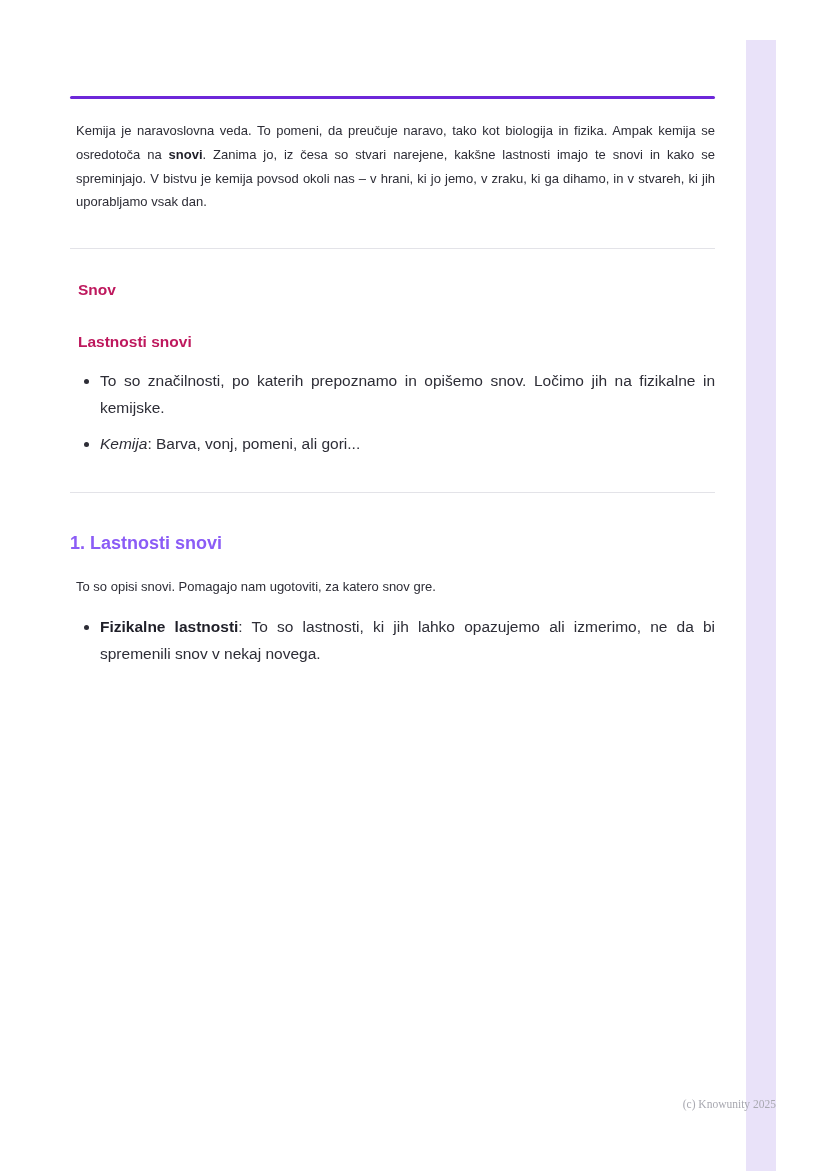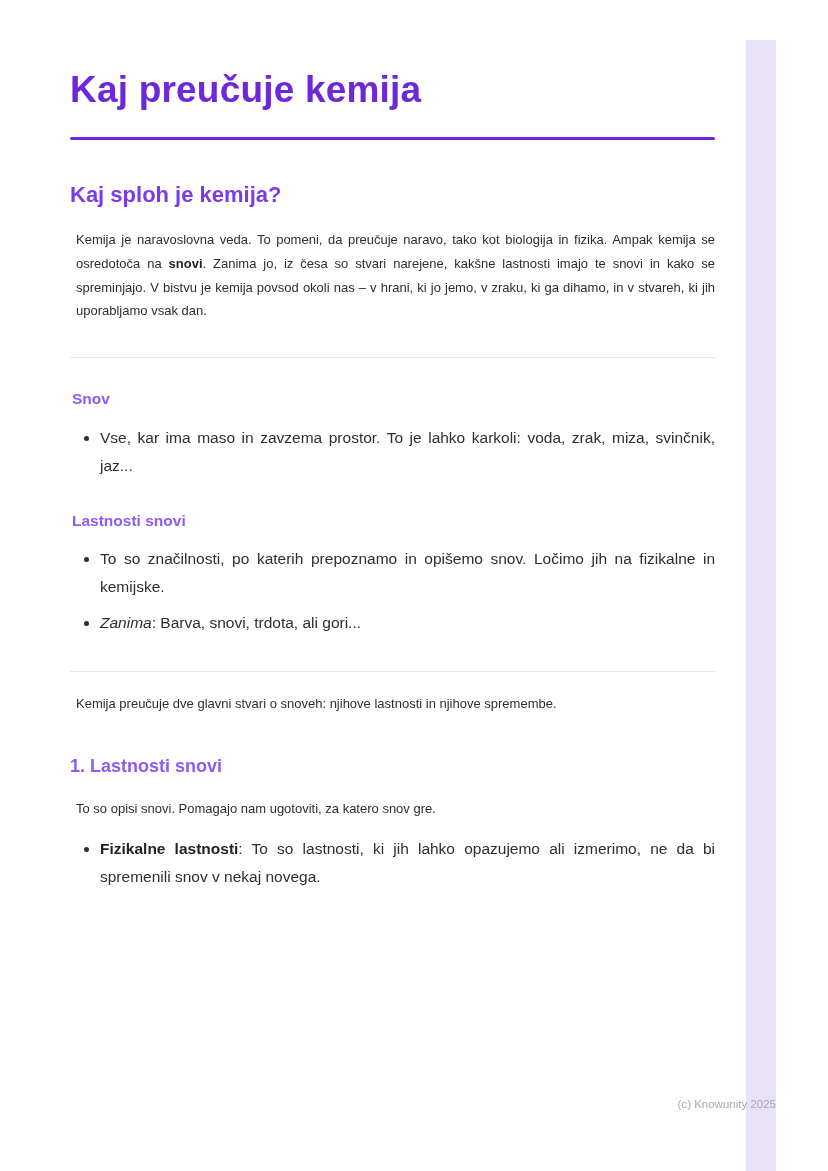--- a/index.html
+++ b/index.html
@@ -60,25 +60,25 @@
     color: #8b5cf6;
   }
   p.body-text {
     margin: 20px 0 0 6px;
     font-size: 13px;
     line-height: 1.83;
     color: #2d2d36;
     text-align: justify;
   }
   h4.term {
-    margin: 30px 0 0 2px;
+    margin: 30px 0 0 8px;
     font-size: 15.5px;
     line-height: 1.4;
     font-weight: 700;
-    color: #8b5cf6;
+    color: #be185d;
   }
   ul.bullets {
     margin: 14px 0 0 0;
     padding-left: 30px;
   }
   ul.bullets li {
     font-size: 15.5px;
     line-height: 1.8;
     color: #2d2d36;
     text-align: justify;
@@ -91,55 +91,50 @@
     width: 100%;
     background: #e3e3e8;
   }
   .footer {
     position: absolute;
     top: 1098px;
     right: 52px;
     font-size: 11.5px;
     color: #a8a8b0;
     z-index: 2;
+    font-family: Liberation Serif, serif;
   }
   strong { font-weight: 700; color: #1f1f28; }
   em { font-style: italic; }
 </style>
 </head>
 <body>
 
 <div class="side-strip"></div>
 
 <main class="content">
 
-  <h1 class="page-title">Kaj preučuje kemija</h1>
   <div class="title-rule"></div>
 
-  <h2 class="section-heading">Kaj sploh je kemija?</h2>
   <p class="body-text"><span>Kemija je naravoslovna veda. To pomeni, da preučuje naravo, tako kot biologija in fizika. Ampak kemija se osredotoča na </span><strong>snovi</strong><span>. Zanima jo, iz česa so stvari narejene, kakšne lastnosti imajo te snovi in kako se spreminjajo. V bistvu je kemija povsod okoli nas – v hrani, ki jo jemo, v zraku, ki ga dihamo, in v stvareh, ki jih uporabljamo vsak dan.</span></p>
 
   <hr class="rule">
 
 
   <h4 class="term">Snov</h4>
-  <ul class="bullets">
-    <li>Vse, kar ima maso in zavzema prostor. To je lahko karkoli: voda, zrak, miza, svinčnik, jaz...</li>
-  </ul>
 
   <h4 class="term">Lastnosti snovi</h4>
   <ul class="bullets">
     <li>To so značilnosti, po katerih prepoznamo in opišemo snov. Ločimo jih na fizikalne in kemijske.</li>
-    <li><em>Zanima</em><span>: Barva, snovi, trdota, ali gori...</span></li>
+    <li><em>Kemija</em><span>: Barva, vonj, pomeni, ali gori...</span></li>
   </ul>
 
 
   <hr class="rule">
 
-  <p class="body-text">Kemija preučuje dve glavni stvari o snoveh: njihove lastnosti in njihove spremembe.</p>
 
   <h3 class="subsection-heading">1. Lastnosti snovi</h3>
   <p class="body-text">To so opisi snovi. Pomagajo nam ugotoviti, za katero snov gre.</p>
   <ul class="bullets">
     <li><strong>Fizikalne lastnosti</strong><span>: To so lastnosti, ki jih lahko opazujemo ali izmerimo, ne da bi spremenili snov v nekaj novega.</span></li>
   </ul>
 
 </main>
 
 <div class="footer">(c) Knowunity 2025</div>

